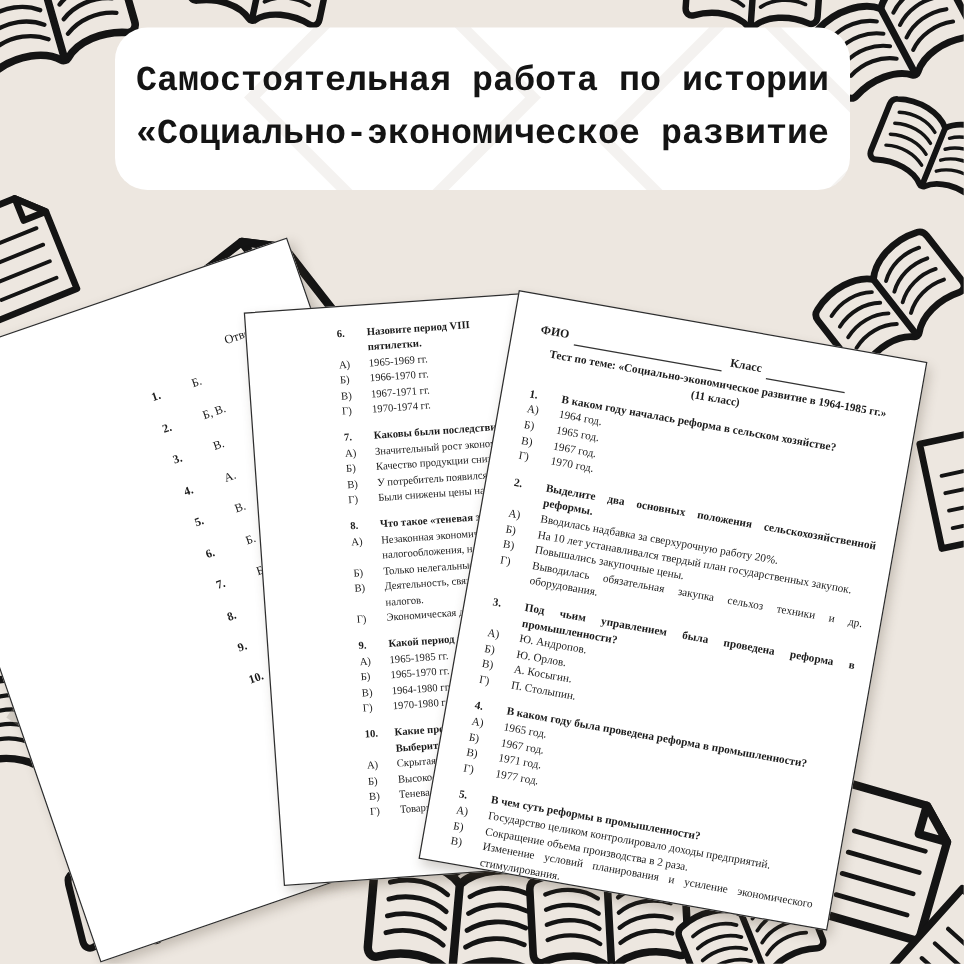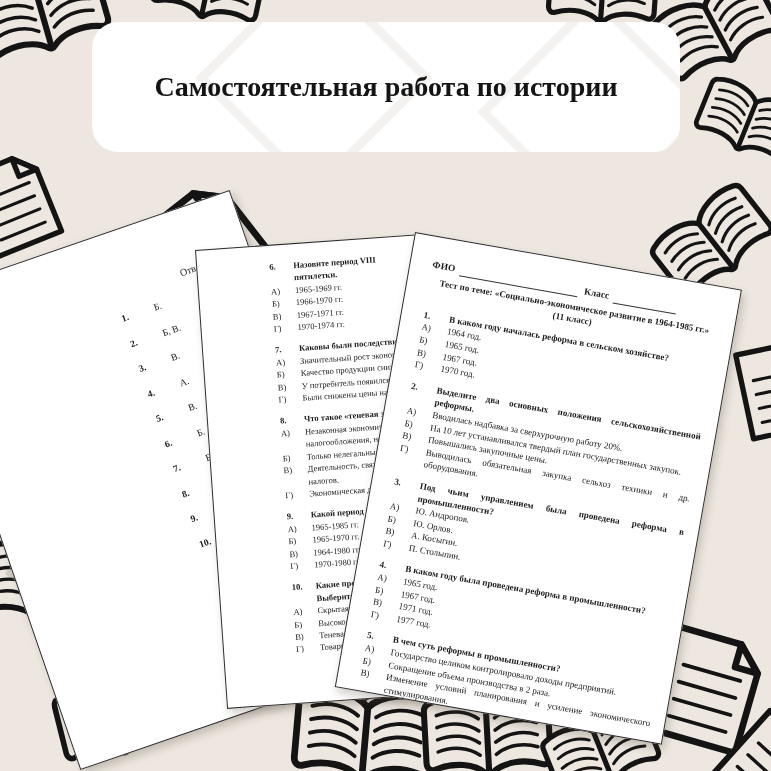--- a/index.html
+++ b/index.html
@@ -13,21 +13,21 @@
 
   
   .watermark{position:absolute;left:-6px;top:570px;z-index:0;
     transform:rotate(-55deg);transform-origin:0 0;
     font-family:"Liberation Sans",sans-serif;font-weight:bold;font-size:46px;
     letter-spacing:7px;color:rgba(150,142,132,0.30);}
 
   
   .banner{position:absolute;left:92px;top:22px;width:588px;height:130px;
     background:#ffffff;border-radius:26px;z-index:5;overflow:hidden;
-    display:flex;flex-direction:column;justify-content:center;text-align:center;}
+    display:flex;flex-direction:column;justify-content:center;text-align:center;font-family:Liberation Mono, monospace;}
   .banner-line{position:relative;z-index:2;font-weight:bold;font-size:28px;line-height:42px;color:#141414;}
   .diamond{position:absolute;z-index:1;width:150px;height:150px;
     border:9px solid rgba(186,175,162,0.16);transform:rotate(45deg);}
   .diamond.d1{left:138px;top:-28px;}
   .diamond.d2{left:420px;top:6px;}
 
   
   .sheet{position:absolute;background:#ffffff;border:1px solid #2e2e2e;
     box-shadow:3px 5px 9px rgba(70,58,45,0.25);overflow:hidden;box-sizing:border-box;}
   .sheet-answers{left:-10px;top:230px;width:330px;height:500px;
@@ -466,15 +466,16 @@
             <span class="otext">Активное развитие оборонной промышленности.</span>
           </div>
         </div>
       </div>
   </div>
 
   <div class="banner">
     <div class="diamond d1"></div>
     <div class="diamond d2"></div>
     <div class="banner-line">Самостоятельная работа по истории</div>
+    <div class="banner-line">«Социально-экономическое развитие</div>
   </div>
 
 </div>
 
 </body></html>

